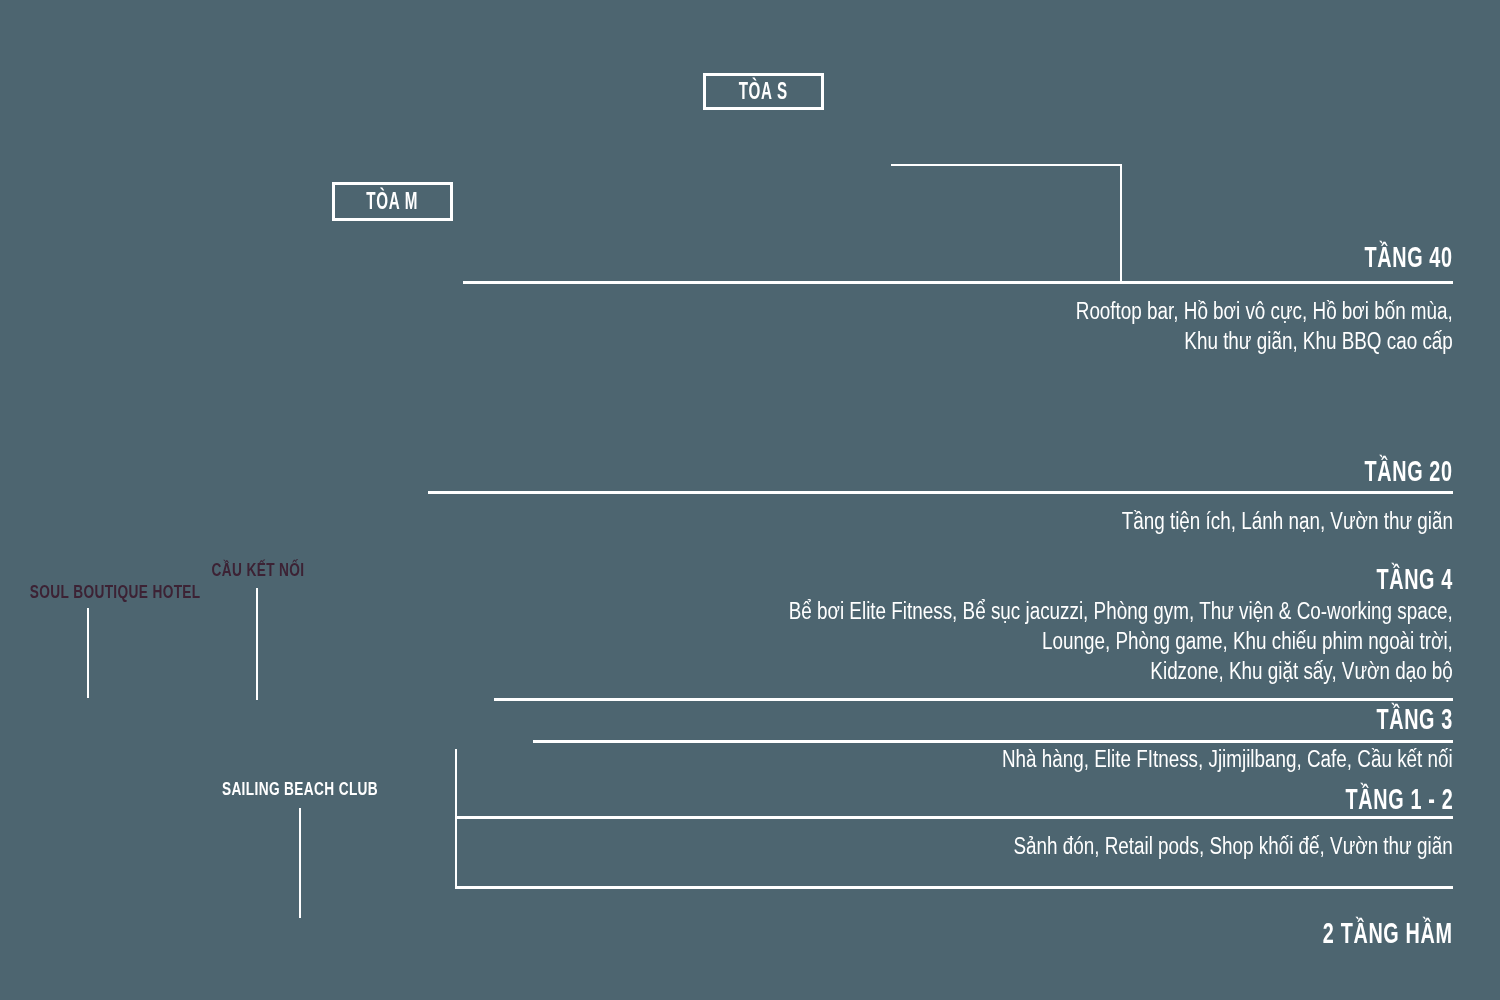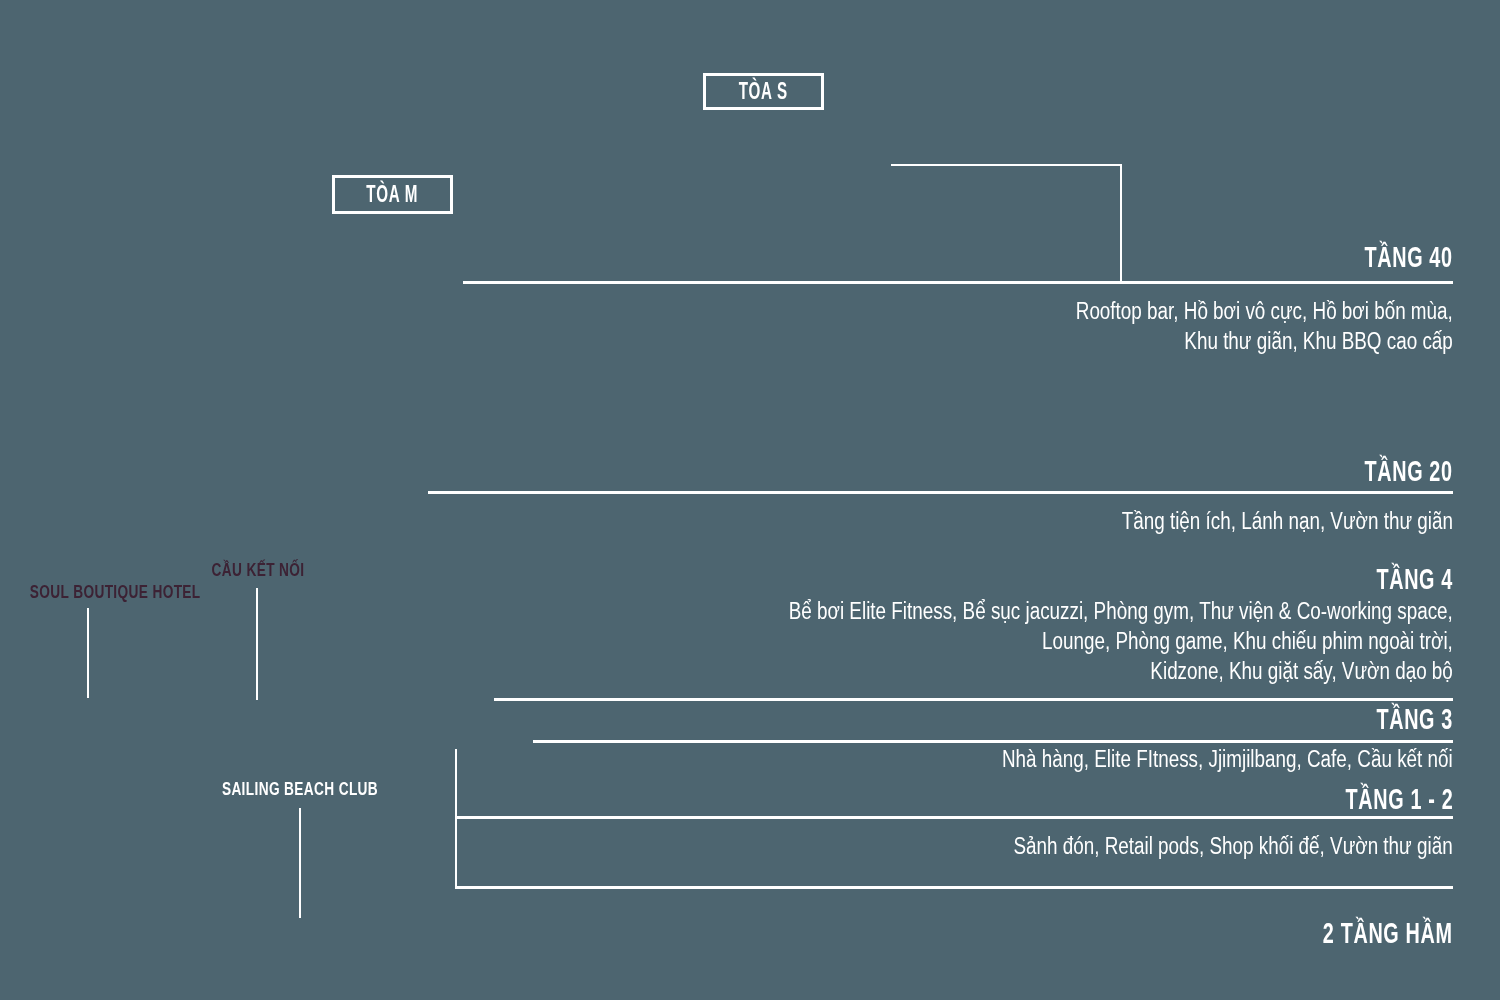--- a/index.html
+++ b/index.html
@@ -54,21 +54,21 @@
   .light{color:var(--ink,#ffffff);}
 </style>
 </head>
 <body>
 
 <div class="canvas">
 
   <div class="tower-box" style="left:703px;top:73px;width:121px;height:37px;">
     <span>TÒA S</span>
   </div>
-  <div class="tower-box" style="left:332px;top:175px;width:121px;height:39px;">
+  <div class="tower-box" style="left:332px;top:182px;width:121px;height:39px;">
     <span>TÒA M</span>
   </div>
 
   <div class="hline" style="left:891px;top:164px;width:231px;height:2px;"></div>
   <div class="vline" style="left:1120px;top:164px;height:119px;width:2px;"></div>
 
   <div class="hline" style="left:463px;top:281px;width:990px;"></div>
   <div class="hline" style="left:428px;top:491px;width:1025px;"></div>
   <div class="hline" style="left:494px;top:698px;width:959px;"></div>
   <div class="hline" style="left:533px;top:740px;width:920px;"></div>

